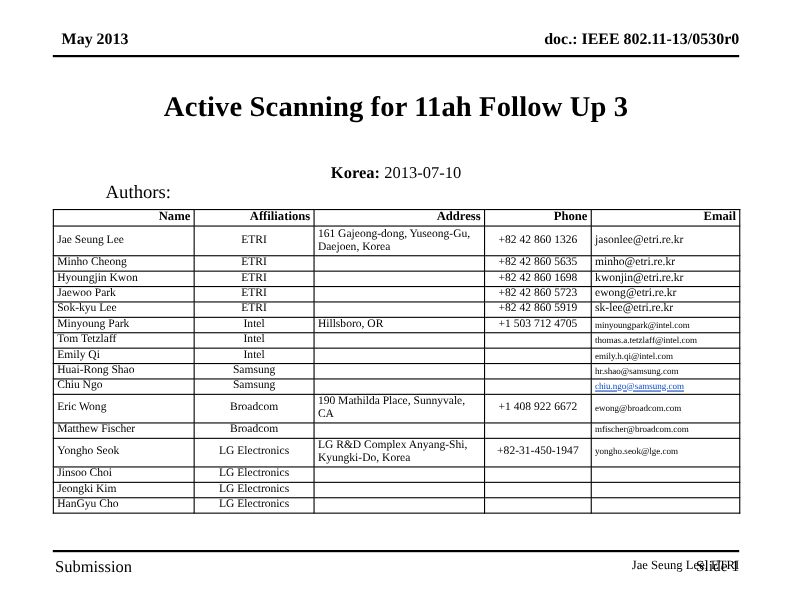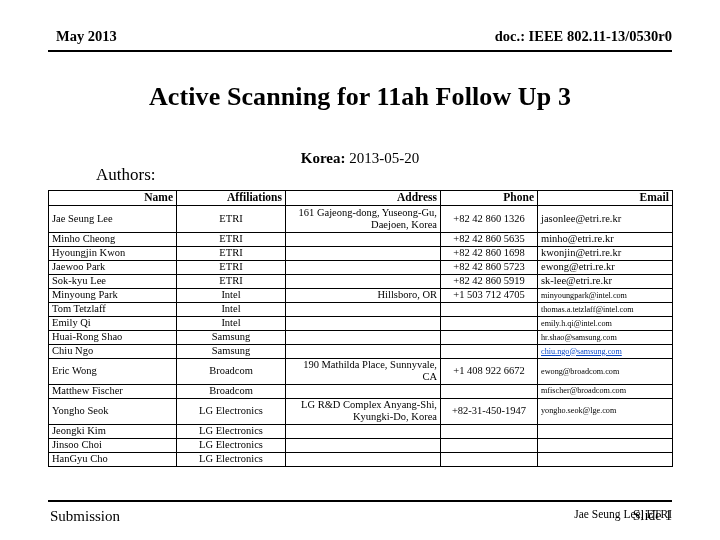--- a/index.html
+++ b/index.html
@@ -109,21 +109,21 @@
   }
   
   col.c-name   { width: 128px; }
   col.c-aff    { width: 109px; }
   col.c-addr   { width: 155px; }
   col.c-phone  { width: 97px;  }
   col.c-email  { width: 135px; }
 
   td.name  { text-align: left;   }
   td.aff   { text-align: center; }
-  td.addr  { text-align: right; }
+  td.addr  { text-align: left; }
   td.phone { text-align: center; }
   td.email { text-align: left;   }
 
   tr.r-tall td { height: 26px; }
   tr.r-mid  td { height: 18px; }
   tr.r-std  td { height: 13px; }
 
   
   td.email.small { font-size: 8.2px; }
   td.email.link  { color: #0a48c8; text-decoration: underline; }
@@ -163,21 +163,21 @@
 <body>
 
 <div class="slide-header">
   <span class="hdr-date">May 2013</span>
   <span class="hdr-doc">doc.: IEEE 802.11-13/0530r0</span>
 </div>
 
 <div class="slide-title">Active Scanning for 11ah Follow Up 3</div>
 
 <div class="date-line">
-  <span class="date-label">Korea:</span><span class="date-value"> 2013-05-20</span>
+  <span class="date-label">Korea:</span><span class="date-value"> 2013-07-10</span>
 </div>
 
 <div class="authors-label">Authors:</div>
 
 <div class="authors-table-wrap">
   <table class="authors">
     <colgroup>
       <col class="c-name">
         <col class="c-aff">
         <col class="c-addr">
@@ -279,28 +279,28 @@
           <td class="email small">mfischer@broadcom.com</td>
         </tr>
         <tr class="r-mid">
           <td class="name">Yongho Seok</td>
           <td class="aff">LG Electronics</td>
           <td class="addr">LG R&amp;D Complex Anyang-Shi, Kyungki-Do, Korea</td>
           <td class="phone">+82-31-450-1947</td>
           <td class="email small">yongho.seok@lge.com</td>
         </tr>
         <tr class="r-std">
+          <td class="name">Jinsoo Choi</td>
+          <td class="aff">LG Electronics</td>
+          <td class="addr"></td>
+          <td class="phone"></td>
+          <td class="email"></td>
+        </tr>
+        <tr class="r-std">
           <td class="name">Jeongki Kim</td>
-          <td class="aff">LG Electronics</td>
-          <td class="addr"></td>
-          <td class="phone"></td>
-          <td class="email"></td>
-        </tr>
-        <tr class="r-std">
-          <td class="name">Jinsoo Choi</td>
           <td class="aff">LG Electronics</td>
           <td class="addr"></td>
           <td class="phone"></td>
           <td class="email"></td>
         </tr>
         <tr class="r-std">
           <td class="name">HanGyu Cho</td>
           <td class="aff">LG Electronics</td>
           <td class="addr"></td>
           <td class="phone"></td>

